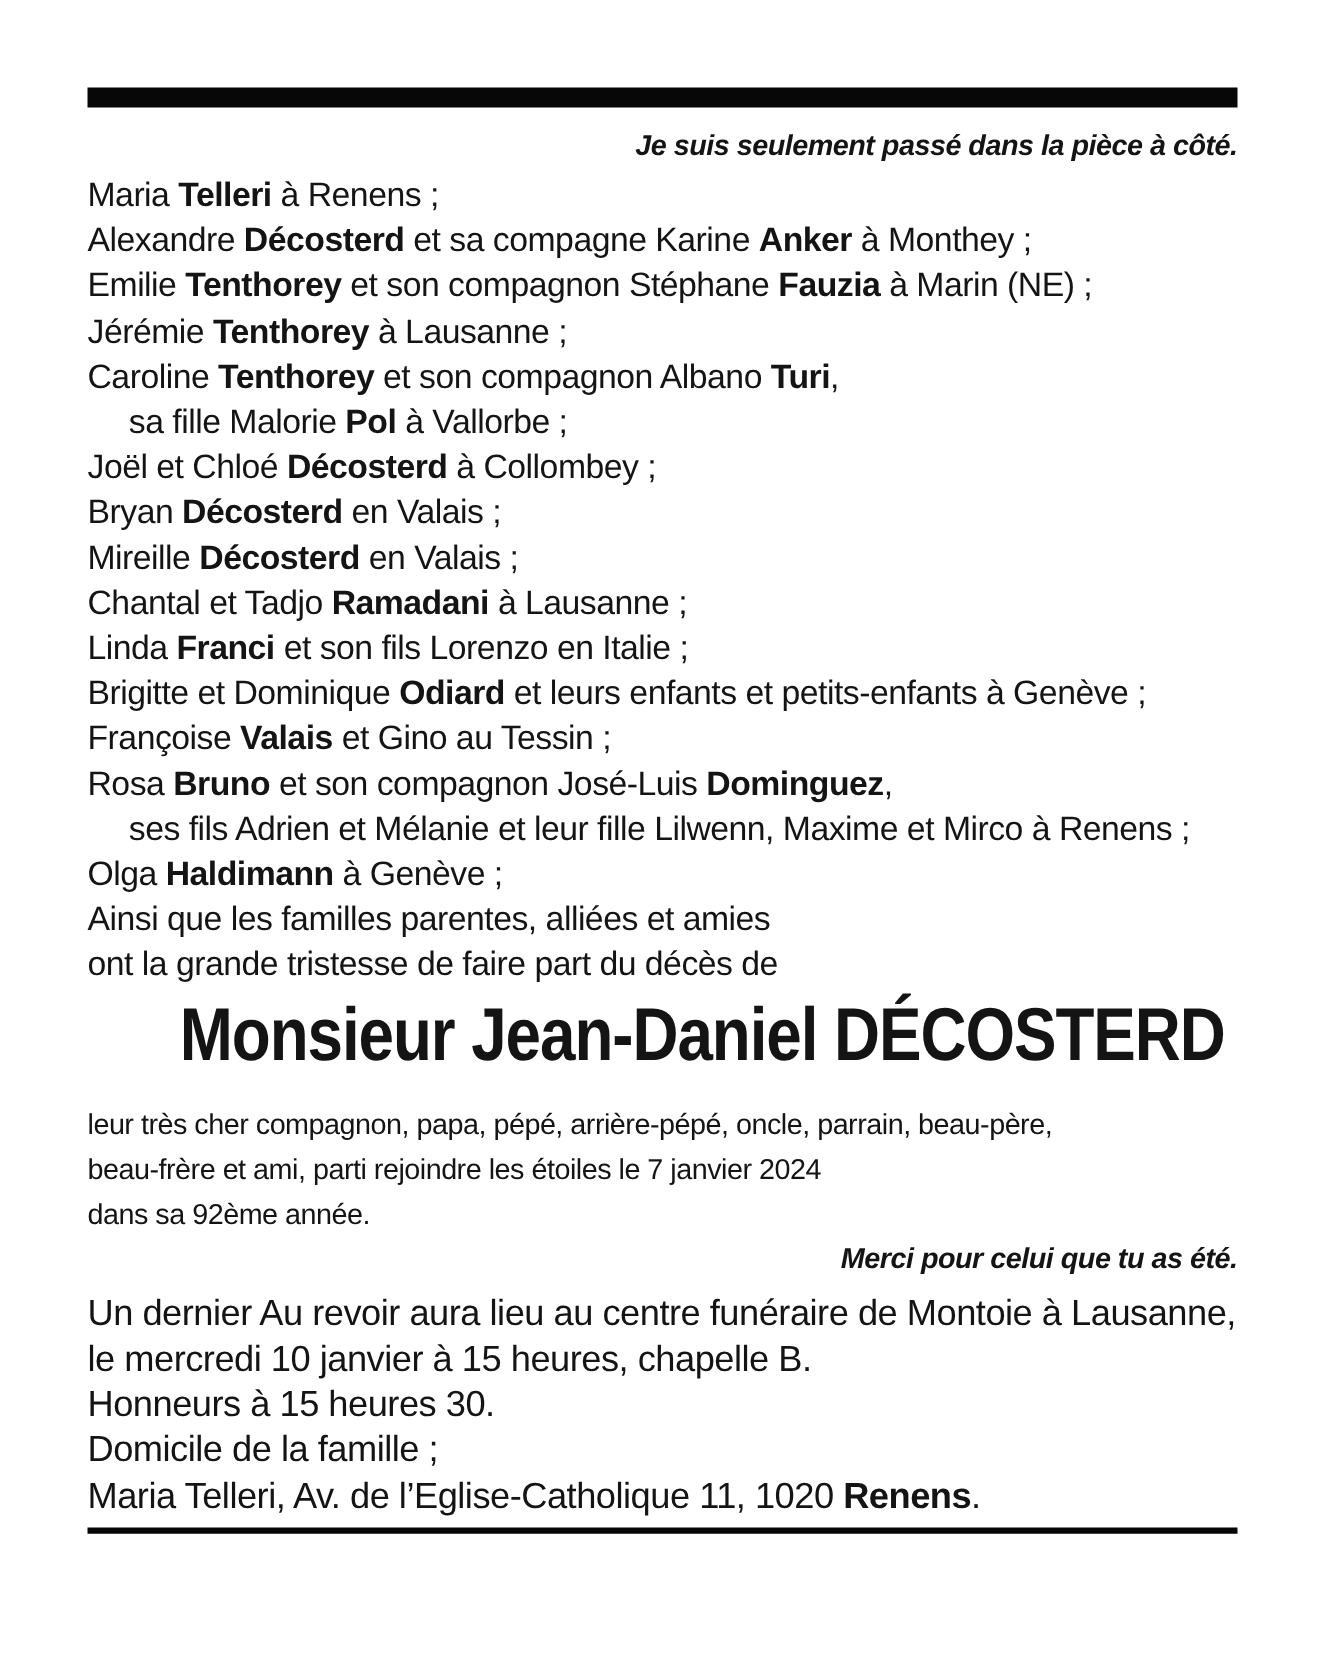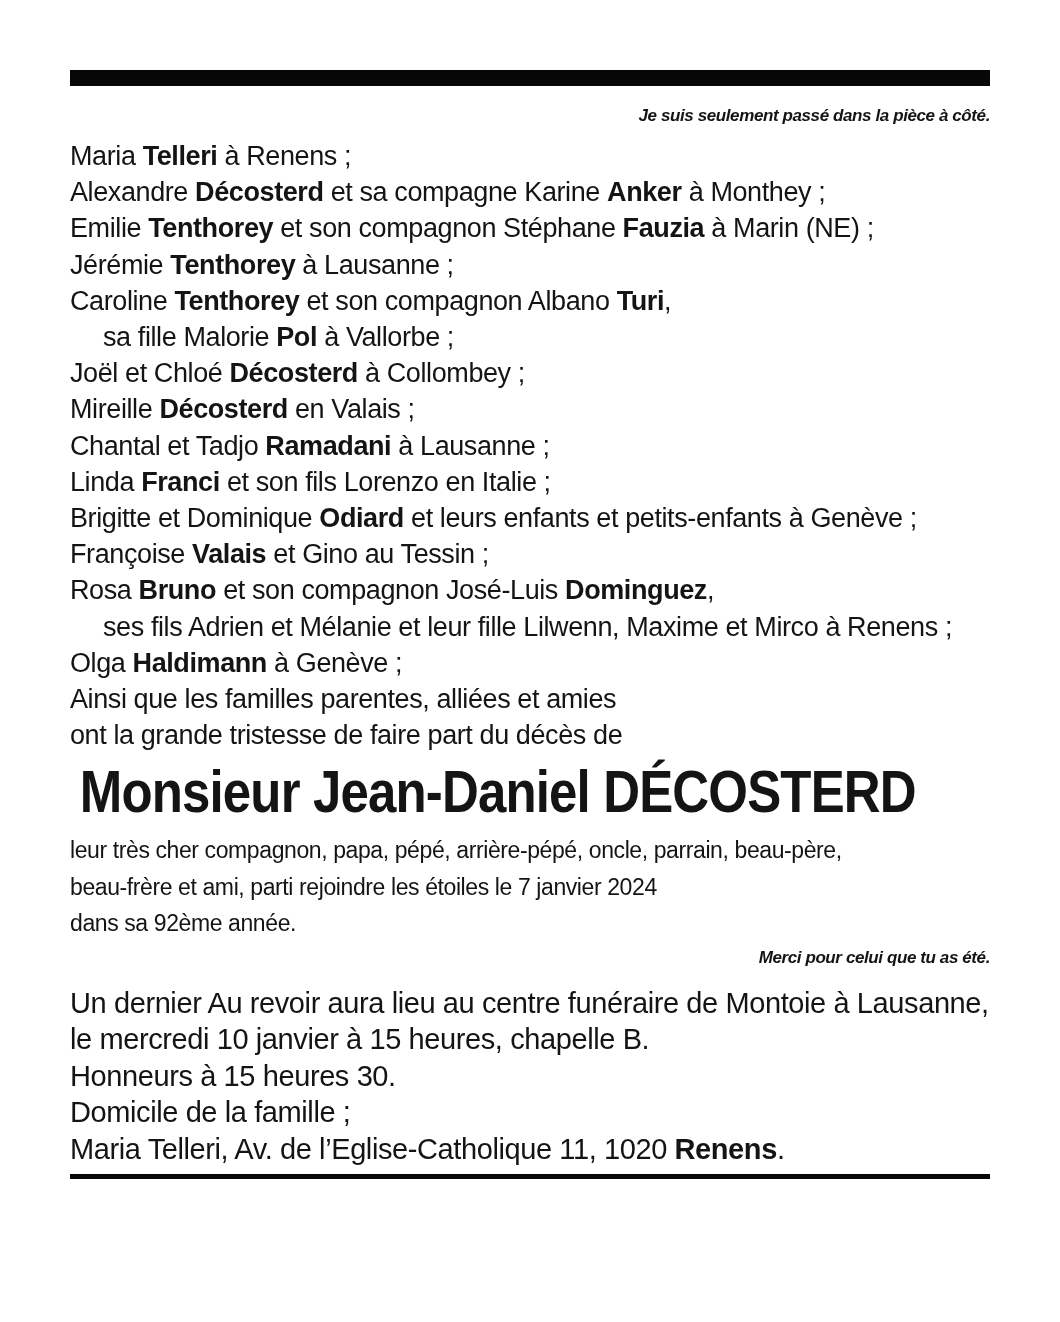--- a/index.html
+++ b/index.html
@@ -28,21 +28,21 @@
   }
   .rule-bottom {
     height: 5px;
     background: #070707;
     margin-top: 7px;
   }
   .epigraph {
     font-style: italic;
     font-weight: 700;
     text-align: right;
-    font-size: 17px;
+    font-size: 23px;
     line-height: 30px;
     margin-top: 15px;
     letter-spacing: -0.4px;
   }
   .epigraph.thanks {
     margin-top: 2px;
     font-weight: 700;
   }
   .family {
     margin-top: 7px;
@@ -50,33 +50,33 @@
     line-height: 36.2px;
     letter-spacing: -0.4px;
   }
   .ceremony {
     margin-top: 12px;
     font-size: 29px;
     line-height: 36.4px;
     letter-spacing: -0.4px;
   }
   .tribute {
-    margin-top: 4px;
+    margin-top: 16px;
     font-size: 23px;
     line-height: 36.2px;
     letter-spacing: -0.4px;
   }
   .line { white-space: nowrap; }
   .line.indent { padding-left: 33px; }
   .bold { font-weight: 700; }
   .title-row {
     margin-top: 1px;
     height: 74px;
     display: flex;
-    justify-content: flex-end;
+    justify-content: flex-start;
     align-items: center;
   }
   .title-text {
     font-size: 60px;
     font-weight: 700;
     letter-spacing: -1px;
     white-space: nowrap;
     transform: scaleX(0.85);
     transform-origin: 50% 50%;
   }
@@ -92,20 +92,21 @@
     <div class="epigraph">Je suis seulement passé dans la pièce à côté.</div>
 
     <div class="family">
         <div class="line"><span>Maria </span><span class="bold">Telleri</span><span> à Renens ;</span></div>
         <div class="line"><span>Alexandre </span><span class="bold">Décosterd</span><span> et sa compagne Karine </span><span class="bold">Anker</span><span> à Monthey ;</span></div>
         <div class="line"><span>Emilie </span><span class="bold">Tenthorey</span><span> et son compagnon Stéphane </span><span class="bold">Fauzia</span><span> à Marin (NE) ;</span></div>
         <div class="line"><span>Jérémie </span><span class="bold">Tenthorey</span><span> à Lausanne ;</span></div>
         <div class="line"><span>Caroline </span><span class="bold">Tenthorey</span><span> et son compagnon Albano </span><span class="bold">Turi</span><span>,</span></div>
         <div class="line indent"><span>sa fille Malorie </span><span class="bold">Pol</span><span> à Vallorbe ;</span></div>
         <div class="line"><span>Joël et Chloé </span><span class="bold">Décosterd</span><span> à Collombey ;</span></div>
+        <div class="line"><span>Bryan </span><span class="bold">Décosterd</span><span> en Valais ;</span></div>
         <div class="line"><span>Mireille </span><span class="bold">Décosterd</span><span> en Valais ;</span></div>
         <div class="line"><span>Chantal et Tadjo </span><span class="bold">Ramadani</span><span> à Lausanne ;</span></div>
         <div class="line"><span>Linda </span><span class="bold">Franci</span><span> et son fils Lorenzo en Italie ;</span></div>
         <div class="line"><span>Brigitte et Dominique </span><span class="bold">Odiard</span><span> et leurs enfants et petits-enfants à Genève ;</span></div>
         <div class="line"><span>Françoise </span><span class="bold">Valais</span><span> et Gino au Tessin ;</span></div>
         <div class="line"><span>Rosa </span><span class="bold">Bruno</span><span> et son compagnon José-Luis </span><span class="bold">Dominguez</span><span>,</span></div>
         <div class="line indent"><span>ses fils Adrien et Mélanie et leur fille Lilwenn, Maxime et Mirco à Renens ;</span></div>
         <div class="line"><span>Olga </span><span class="bold">Haldimann</span><span> à Genève ;</span></div>
         <div class="line"><span>Ainsi que les familles parentes, alliées et amies</span></div>
         <div class="line"><span>ont la grande tristesse de faire part du décès de</span></div>

